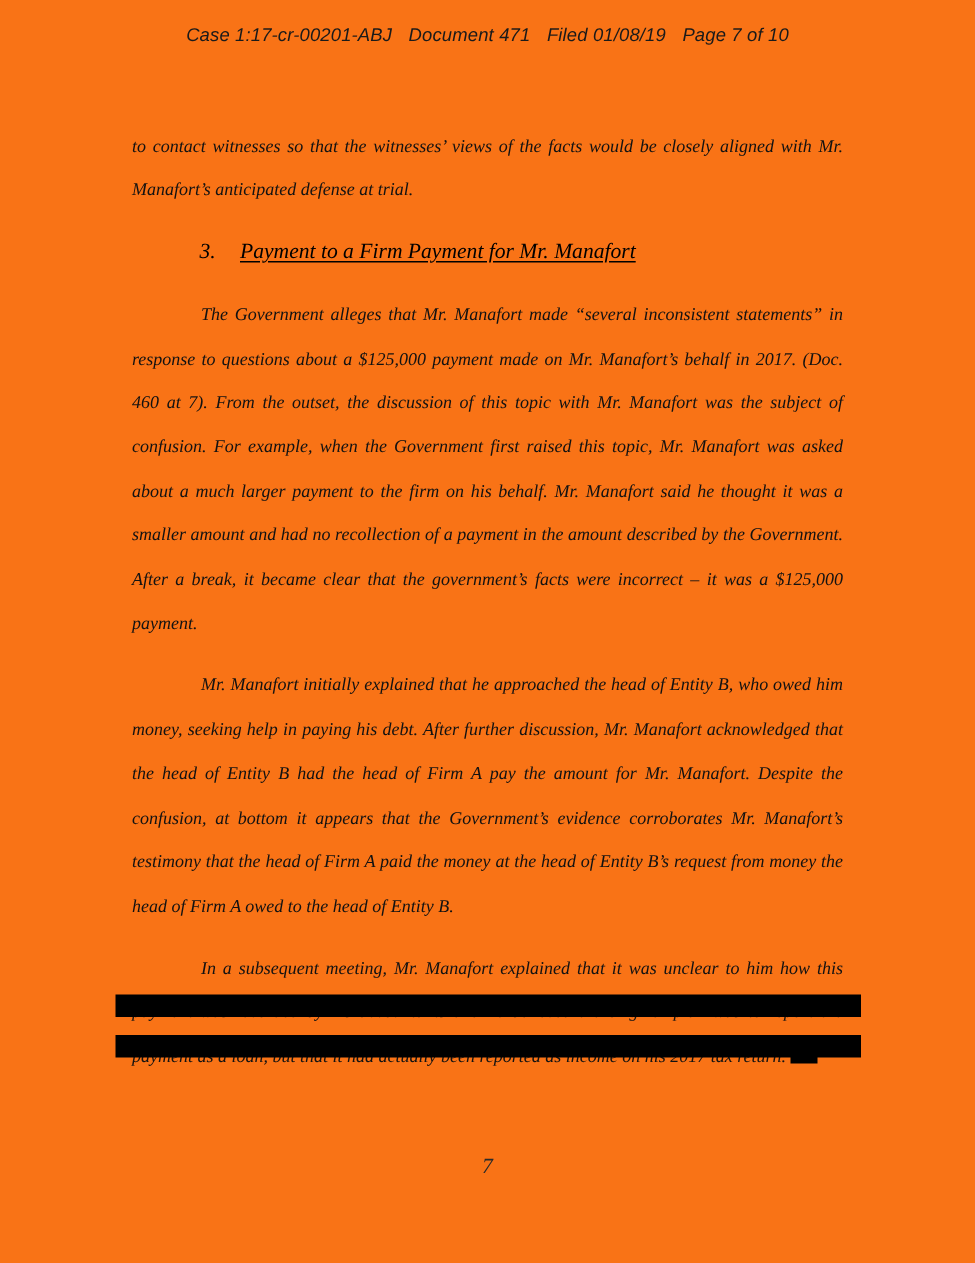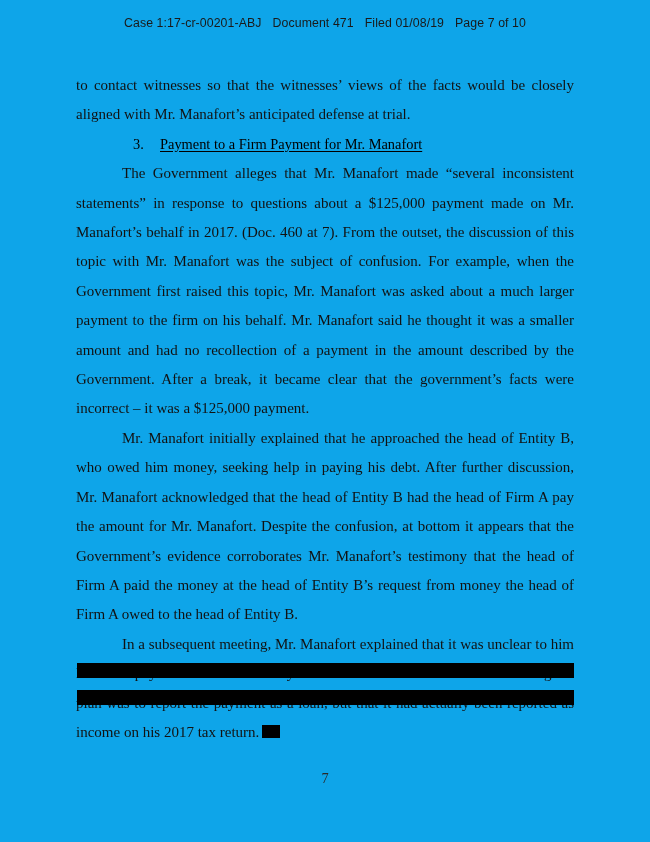--- a/index.html
+++ b/index.html
@@ -6,24 +6,25 @@
   html, body {
     margin: 0;
     padding: 0;
     background: #ffffff;
   }
 
   #page {
     position: relative;
     width: 650px;
     height: 842px;
-    background: #0ea5e9;
+    background: #f97316;
     overflow: hidden;
     font-family: "Liberation Serif", "DejaVu Serif", serif;
     color: #000000;
+    font-style: italic;
   }
 
   
   #ecf-header {
     position: absolute;
     top: 16px;
     left: 0;
     width: 650px;
     text-align: center;
     font-family: "Liberation Sans", "DejaVu Sans", sans-serif;
@@ -43,22 +44,22 @@
   
   #body-column {
     position: absolute;
     left: 76px;
     top: 71px;
     width: 498px;
   }
 
   p.doc-line,
   p.doc-para {
-    margin: 0;
-    font-size: 15px;
+    margin: 12px;
+    font-size: 12px;
     line-height: 29.4px;
     text-align: justify;
     text-justify: inter-word;
     color: #121212;
   }
 
   p.doc-para {
     text-indent: 0;
   }
 

